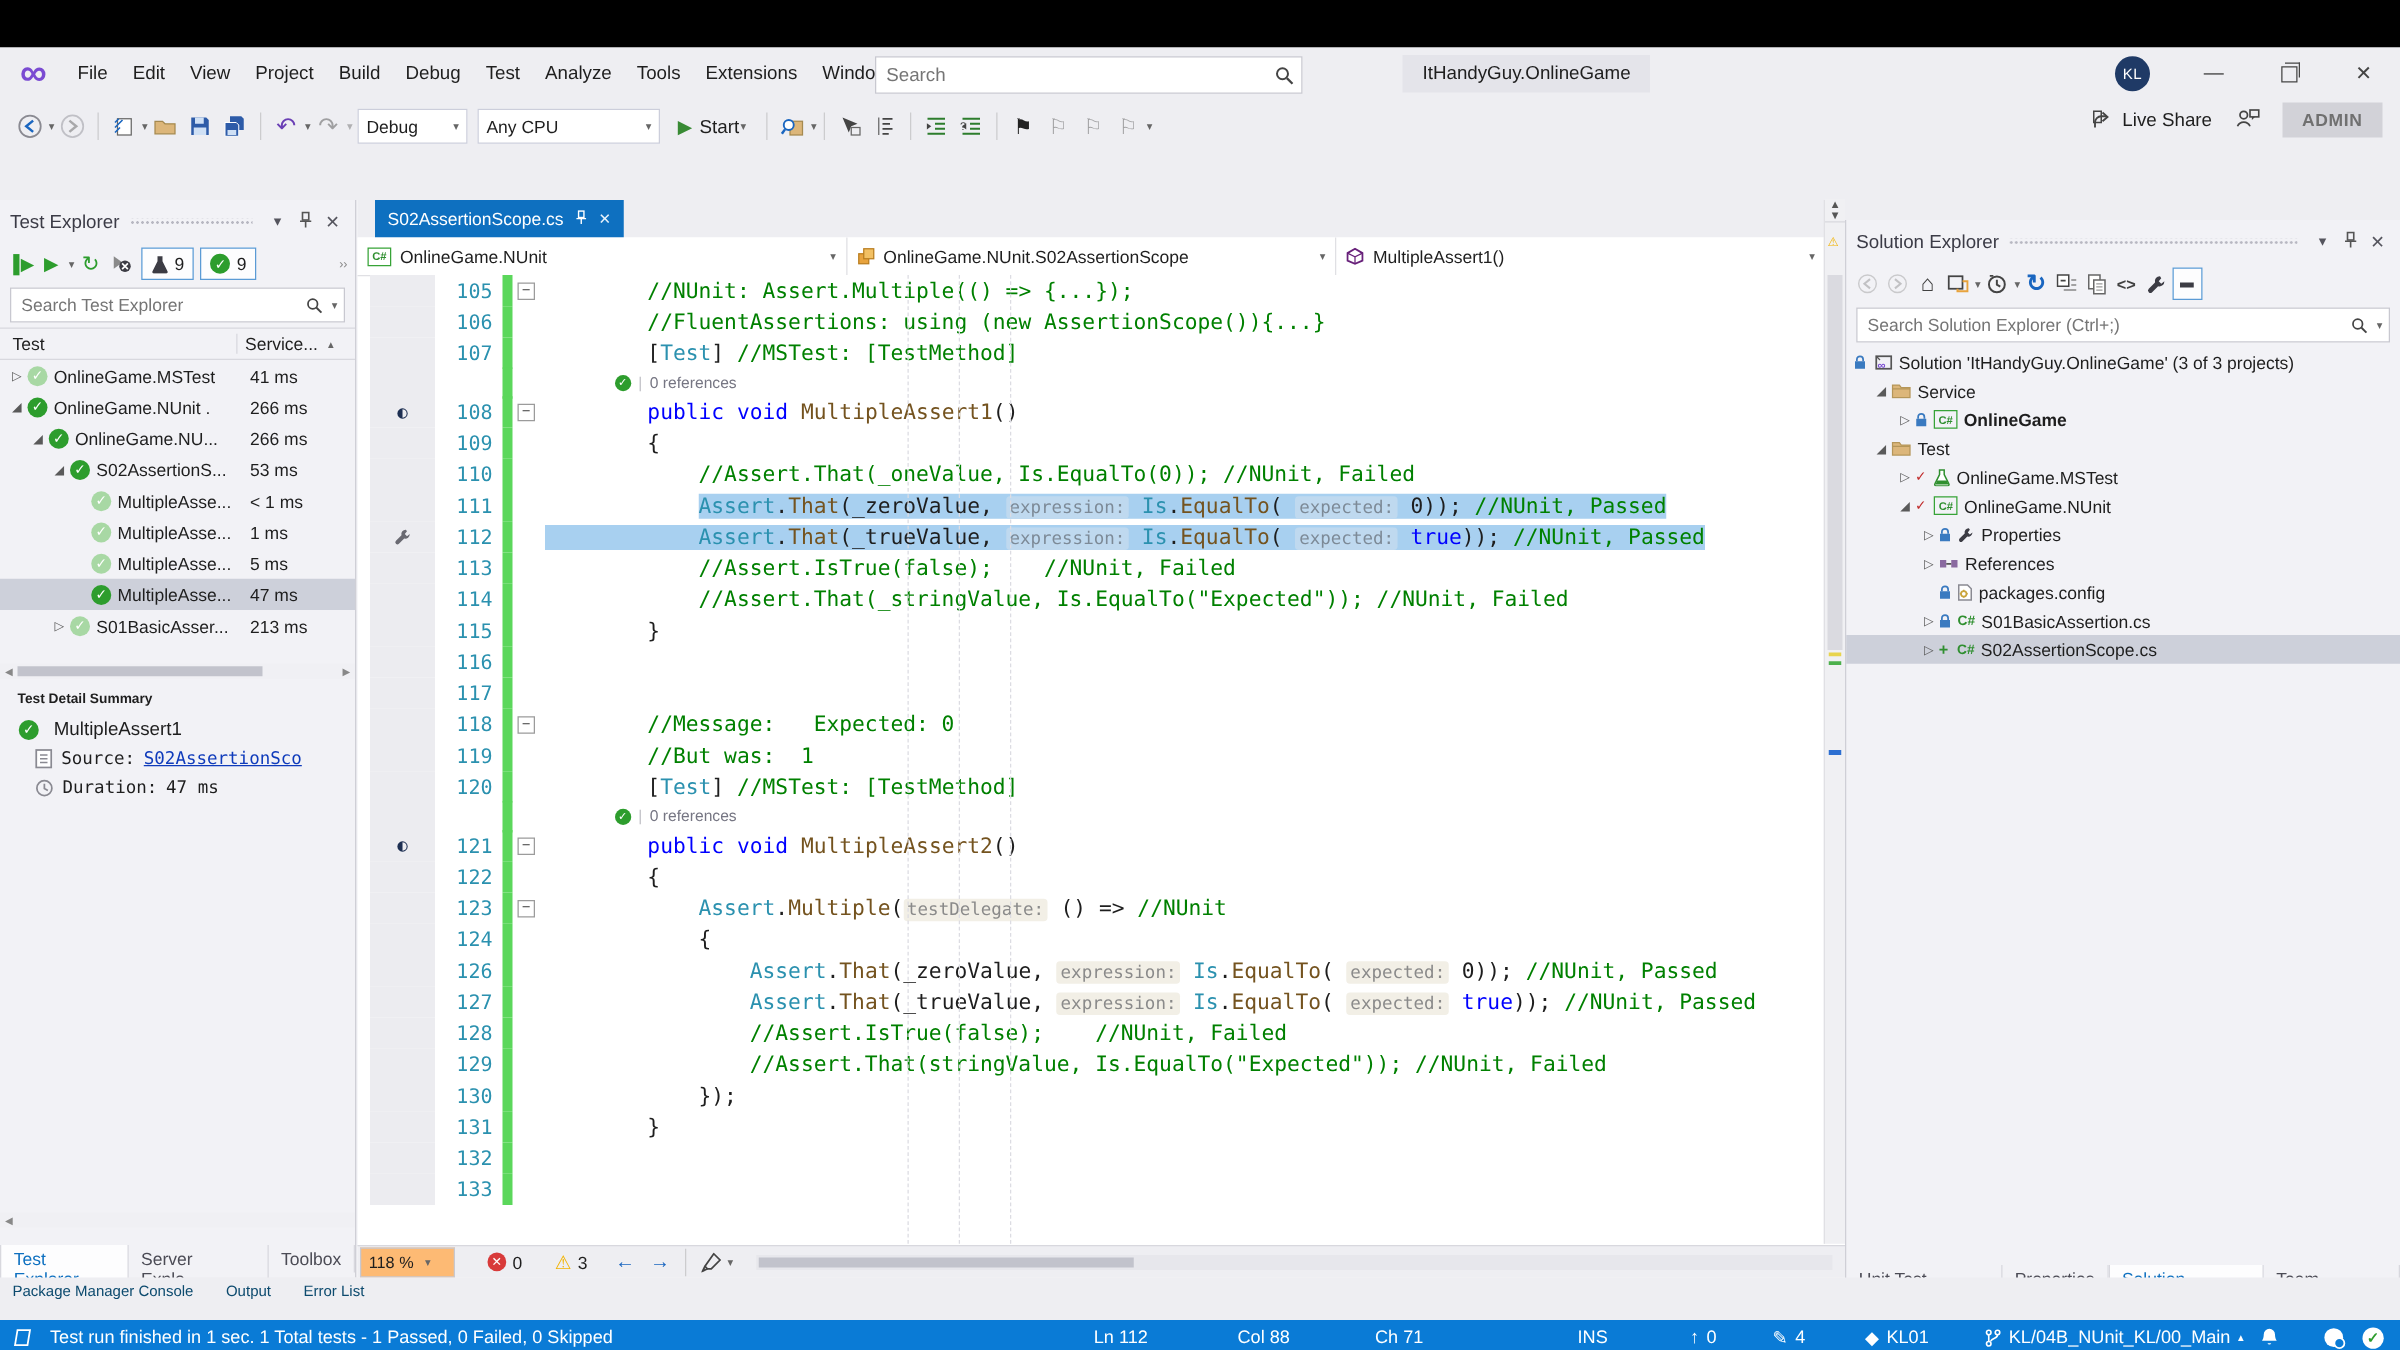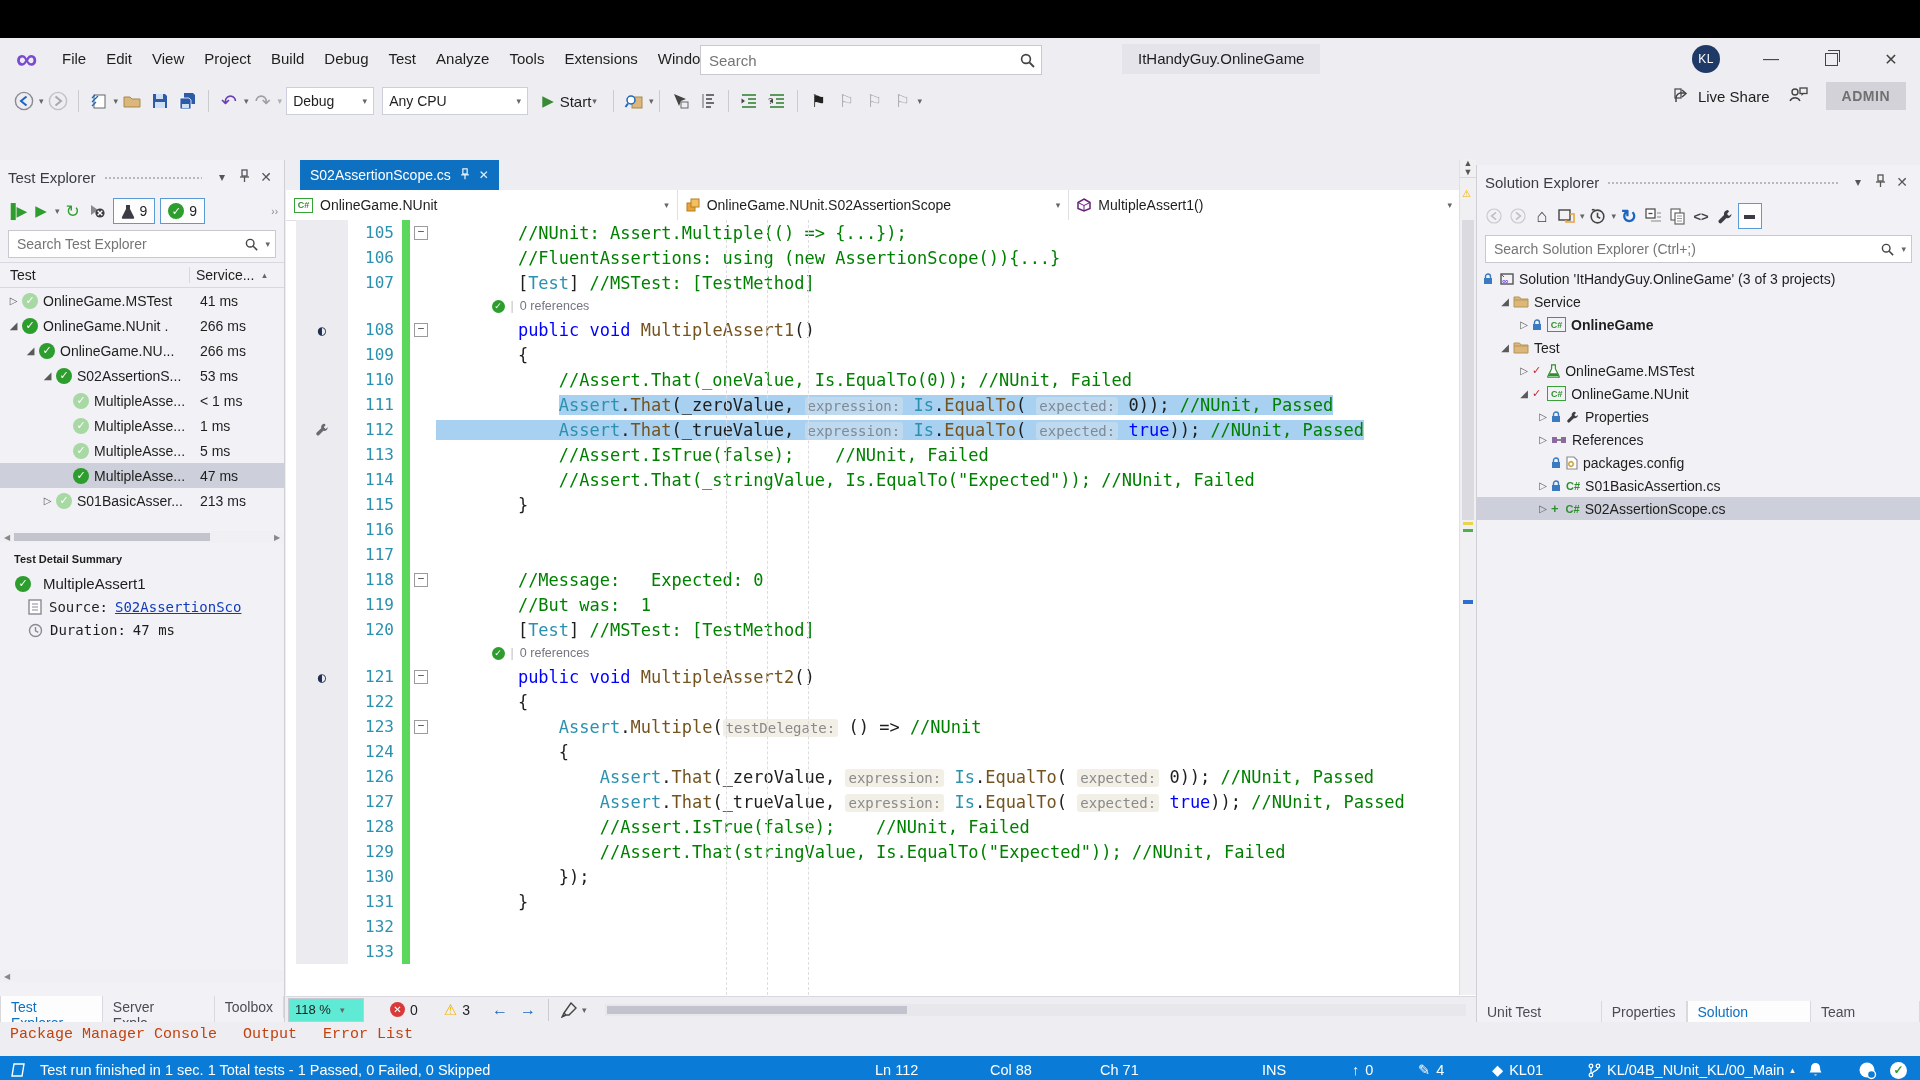--- a/index.html
+++ b/index.html
@@ -34,21 +34,21 @@
   .startbtn{display:flex;align-items:center;height:26px;padding:0 6px;margin:0 4px;color:#1e1e1e;}
   .startbtn .play{color:#388a34;font-size:15px;margin-right:6px;}
   .tbright{position:absolute;right:14px;top:37px;height:42px;display:flex;align-items:center;gap:18px;}
   .liveshare{display:flex;align-items:center;gap:6px;color:#1e1e1e;}
   .adminbtn{background:#d2d2d8;color:#707070;font-weight:bold;padding:6px 16px;font-size:14px;letter-spacing:.5px;}
   .dim{opacity:.45;}
 
   
   .main{position:absolute;top:122px;left:0;width:1920px;height:862px;}
   .leftpanel{position:absolute;left:0;top:0;width:285px;height:862px;background:#f2f2f6;border-right:1px solid #cfcfd6;box-sizing:border-box;}
-  .rightpanel{position:absolute;left:1476px;top:5px;width:444px;height:862px;background:#f2f2f6;border-left:1px solid #cfcfd6;box-sizing:border-box;}
+  .rightpanel{position:absolute;left:1476px;top:16px;width:444px;height:862px;background:#f2f2f6;border-left:1px solid #cfcfd6;box-sizing:border-box;}
   .editorcol{position:absolute;left:286px;top:0;width:1190px;height:862px;background:#fff;}
 
   
   .twhead{height:34px;display:flex;align-items:center;padding:0 8px;color:#3b3b46;}
   .twgrip{flex:1;height:5px;margin:0 8px;background-image:radial-gradient(#b8b8c2 1px,transparent 1.2px);background-size:4px 4px;background-position:0 1px;}
   .twbtn{width:20px;text-align:center;color:#55555e;font-size:12px;margin-left:2px;}
   .twtoolbar{height:34px;display:flex;align-items:center;padding:0 6px;gap:2px;}
   .twi{height:24px;min-width:22px;display:flex;align-items:center;justify-content:center;color:#414141;font-size:15px;}
   .twsearch{height:26px;margin:2px 8px 4px 8px;background:#fff;border:1px solid #c8c8d0;display:flex;align-items:center;}
   .twsearch input{border:0;outline:0;flex:1;padding:0 8px;font:inherit;font-size:14px;color:#777;background:transparent;}
@@ -97,21 +97,21 @@
   .lensdiv{color:#c2c2c8;}
   .cm{color:#008000;} .kw{color:#0000ff;} .ty{color:#2b91af;} .mt{color:#74531f;} .pl{color:#1e1e1e;}
   .hb{background:#f2efe6;color:#8a8a8a;font-size:14px;padding:1px 3px;border-radius:3px;}
   .selwrap{background:#a8d0f0;}
   .selwrap .hb{background:#bfd9ef;color:#7d8a97;}
   .guide{position:absolute;top:0;height:775px;border-left:1px dashed #dcdce2;z-index:1;}
   .vscroll{position:absolute;right:0;top:0;width:16px;height:835px;background:#f0f0f3;border-left:1px solid #e0e0e4;}
   .split{position:absolute;right:0;top:-1px;width:16px;height:18px;color:#555;font-size:9px;text-align:center;line-height:9px;background:#f0f0f3;border-bottom:1px solid #d8d8de;}
   .mark{position:absolute;left:3px;width:10px;height:3px;}
   .edbottom{position:absolute;left:0;top:836px;width:1190px;height:26px;background:#eeeef2;border-top:1px solid #d8d8de;display:flex;align-items:center;box-sizing:border-box;}
-  .zoomsel{width:62px;height:22px;background:#5eead4;border:1px solid #c8c8d0;display:flex;align-items:center;padding:0 6px;font-size:13px;gap:8px;margin-left:2px;}
+  .zoomsel{width:62px;height:22px;background:#fdba74;border:1px solid #c8c8d0;display:flex;align-items:center;padding:0 6px;font-size:13px;gap:8px;margin-left:2px;}
   .errchip{display:flex;align-items:center;gap:5px;margin-left:26px;font-size:14px;}
   .errdot{width:15px;height:15px;border-radius:50%;background:#d83a3a;color:#fff;font-size:10px;display:flex;align-items:center;justify-content:center;}
   .warnchip{display:flex;align-items:center;gap:5px;margin-left:26px;font-size:14px;}
   .warn{color:#f2b300;font-size:15px;}
   .navarr{color:#1a66c0;font-size:16px;margin-left:22px;}
   .edhscroll{flex:1;height:12px;background:#e7e7ec;margin:0 10px 0 18px;position:relative;}
   .edhscroll .thumb{position:absolute;left:2px;top:2px;width:300px;height:8px;background:#c2c3cc;}
 
   
   .serow{display:flex;height:23px;align-items:center;font-size:14px;color:#1e1e1e;white-space:nowrap;}
@@ -121,21 +121,21 @@
   .csfile{color:#2f8f2f;font-weight:bold;font-size:11px;}
   .redck{color:#c02b2b;font-size:11px;margin-right:1px;}
   .plus{color:#2f8f2f;font-size:13px;font-weight:bold;margin-right:2px;}
   .boldlbl{font-weight:bold;}
 
   
   .coltabs{position:absolute;left:0;bottom:0;height:26px;display:flex;align-items:flex-start;font-size:14px;}
   .coltab{padding:3px 10px;color:#4b4b55;border-right:1px solid #d8d8de;background:transparent;}
   .coltab.active{background:#fdfdfe;color:#0e70c0;border:1px solid #d8d8de;border-top:0;}
   .pkgrow{position:absolute;top:984px;left:0;width:1920px;height:34px;background:#eeeef2;display:flex;align-items:flex-start;padding-left:10px;gap:26px;box-sizing:border-box;}
-  .pkgtab{padding-top:4px;color:#c2410c;font-size:15px;font-family:Liberation Mono, monospace;}
+  .pkgtab{padding-top:4px;color:#0c4a6e;font-size:12px;}
 
   
   .statusbar{position:absolute;top:1018px;left:0;width:1920px;height:28px;background:#0a7bd6;color:#fff;font-size:14.5px;}
   .sb{position:absolute;top:0;height:28px;display:flex;align-items:center;gap:6px;white-space:nowrap;}
   .sb svg{display:block;}
   .greenck{width:17px;height:17px;border-radius:50%;background:#fff;color:#2d9d2d;display:flex;align-items:center;justify-content:center;font-size:12px;font-weight:bold;}
 </style>
 </head>
 <body>
 

